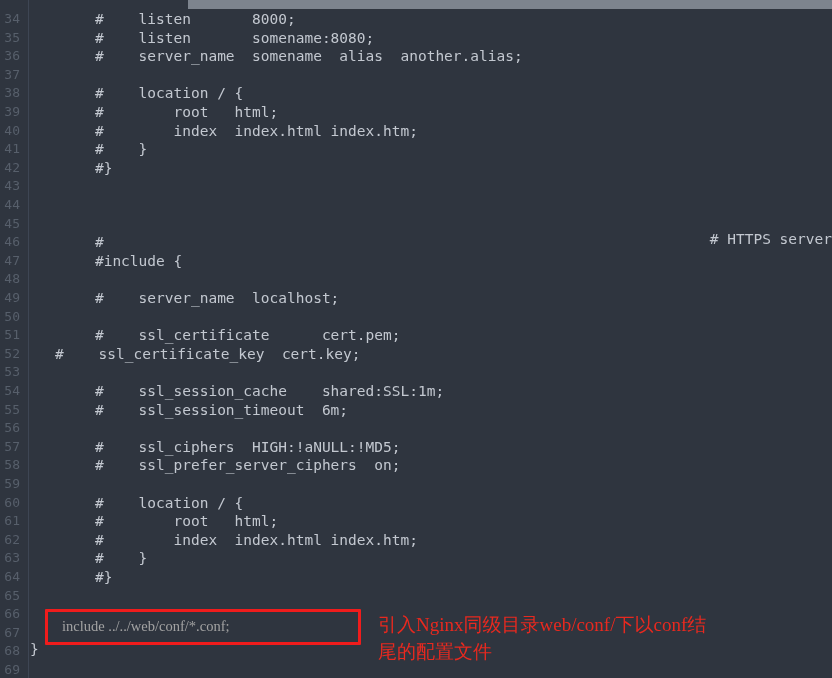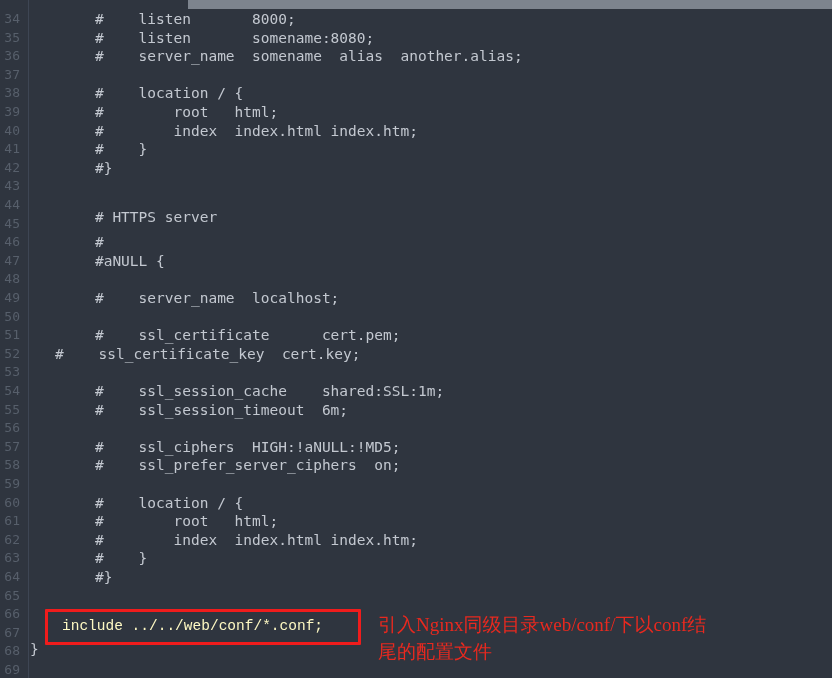--- a/index.html
+++ b/index.html
@@ -104,24 +104,24 @@
     height: 36px;
     border: 3px solid #f01c1c;
     box-sizing: border-box;
     background: transparent;
     border-radius: 1px;
   }
   #include-line {
     position: absolute;
     left: 62px;
     top: 616px;
-    font-family: Liberation Mono, monospace;
+    font-family: Liberation Serif, serif;
     font-size: 14.5px;
     line-height: 20px;
-    color: #fef9c3;
+    color: #a3a3a3;
     white-space: pre;
   }
   #closing-brace {
     position: absolute;
     left: 30px;
     top: 639px;
     font-family: "DejaVu Sans Mono", "Liberation Mono", monospace;
     font-size: 14.5px;
     line-height: 20px;
     color: #c3c8d0;
@@ -193,23 +193,23 @@
 
   <div id="code">
       <div class="code-line" style="top: 10px;">    #    listen       8000;</div>
       <div class="code-line" style="top: 28.6px;">    #    listen       somename:8080;</div>
       <div class="code-line" style="top: 47.2px;">    #    server_name  somename  alias  another.alias;</div>
       <div class="code-line" style="top: 84.4px;">    #    location / {</div>
       <div class="code-line" style="top: 103px;">    #        root   html;</div>
       <div class="code-line" style="top: 121.6px;">    #        index  index.html index.htm;</div>
       <div class="code-line" style="top: 140.2px;">    #    }</div>
       <div class="code-line" style="top: 158.8px;">    #}</div>
-      <div class="code-line" style="top: 208px;">    # HTTPS server</div>
+      <div class="code-line" style="top: 230px; text-align: right;">    # HTTPS server</div>
       <div class="code-line" style="top: 233.2px;">    #</div>
-      <div class="code-line" style="top: 251.8px;">    #aNULL {</div>
+      <div class="code-line" style="top: 251.8px;">    #include {</div>
       <div class="code-line" style="top: 289px;">    #    server_name  localhost;</div>
       <div class="code-line" style="top: 326.2px;">    #    ssl_certificate      cert.pem;</div>
       <div class="code-line" style="top: 344.8px; padding-left: 20px;">    #    ssl_certificate_key  cert.key;</div>
       <div class="code-line" style="top: 382px;">    #    ssl_session_cache    shared:SSL:1m;</div>
       <div class="code-line" style="top: 400.6px;">    #    ssl_session_timeout  6m;</div>
       <div class="code-line" style="top: 437.8px;">    #    ssl_ciphers  HIGH:!aNULL:!MD5;</div>
       <div class="code-line" style="top: 456.4px;">    #    ssl_prefer_server_ciphers  on;</div>
       <div class="code-line" style="top: 493.6px;">    #    location / {</div>
       <div class="code-line" style="top: 512.2px;">    #        root   html;</div>
       <div class="code-line" style="top: 530.8px;">    #        index  index.html index.htm;</div>

